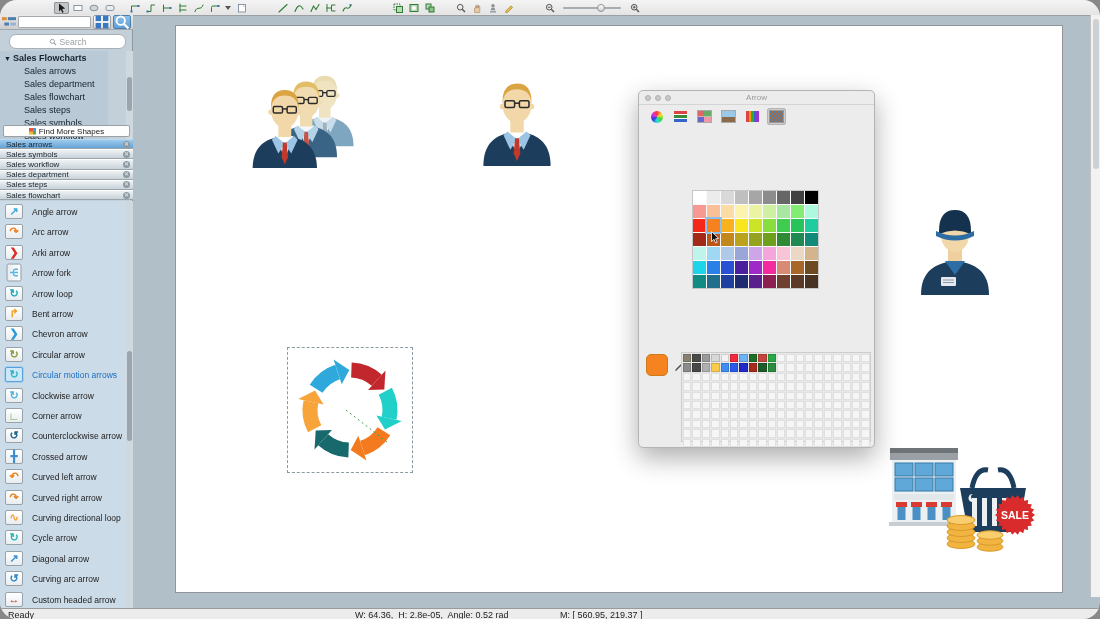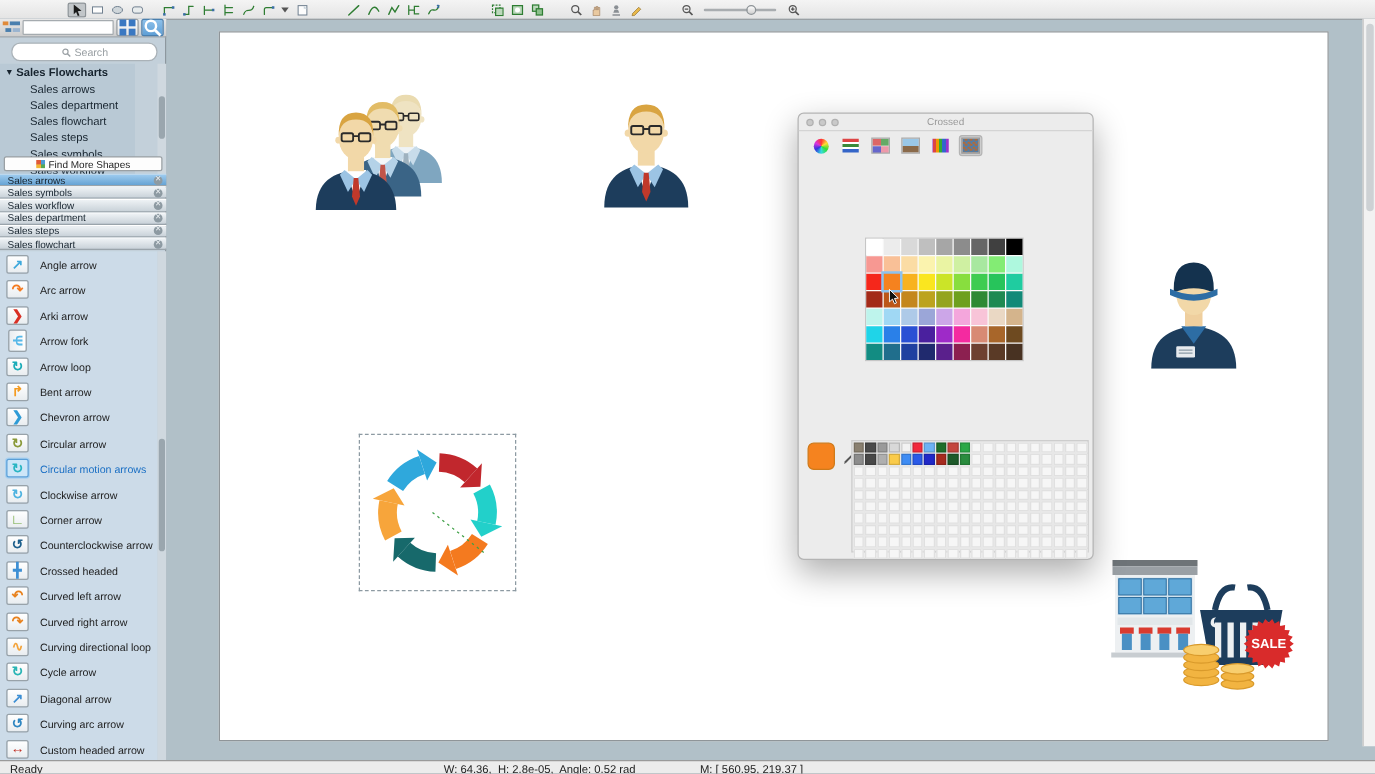--- a/index.html
+++ b/index.html
@@ -1,17 +1,17 @@
 <!DOCTYPE html>
 <html><head>
 <meta charset="utf-8">
 <style>
   html,body{margin:0;padding:0;background:#888;}
   #app{position:relative;width:1100px;height:619px;background:#b1c0c8;overflow:hidden;
-       font-family:"Liberation Sans",sans-serif;-webkit-font-smoothing:antialiased;}
+       font-family:"Liberation Sans",sans-serif;border-radius:17px;-webkit-font-smoothing:antialiased;}
   
   #toolbar{position:absolute;left:0;top:0;width:1100px;height:15px;
            background:linear-gradient(#f4f4f4,#e4e4e4);border-bottom:1px solid #9aa0a4;
            display:flex;align-items:center;}
   .tb-group{display:flex;align-items:center;gap:1px;}
   .tb-btn{width:15px;height:12px;display:flex;align-items:center;justify-content:center;border-radius:2px;}
   .tb-btn svg{width:10px;height:10px;}
   .tb-btn.sel{background:#c2c6c9;box-shadow:inset 0 0 0 1px #8d9397;}
   .tb-caret{width:0;height:0;border-left:3px solid transparent;border-right:3px solid transparent;border-top:4px solid #555;margin:0 2px;}
   .tb-slider{position:relative;width:62px;height:12px;margin:0 3px;}
@@ -402,21 +402,21 @@
         <div class="shape-row" style="top: 206px;">
           <div class="shape-ico" style="color: rgb(111, 168, 60);">∟</div>
           <div class="shape-label">Corner arrow</div>
         </div>
         <div class="shape-row" style="top: 226.4px;">
           <div class="shape-ico" style="color: rgb(28, 95, 140);">↺</div>
           <div class="shape-label">Counterclockwise arrow</div>
         </div>
         <div class="shape-row" style="top: 246.8px;">
           <div class="shape-ico" style="color: rgb(61, 143, 212);">╋</div>
-          <div class="shape-label">Crossed headed</div>
+          <div class="shape-label">Crossed arrow</div>
         </div>
         <div class="shape-row" style="top: 267.2px;">
           <div class="shape-ico" style="color: rgb(232, 130, 30);">↶</div>
           <div class="shape-label">Curved left arrow</div>
         </div>
         <div class="shape-row" style="top: 287.6px;">
           <div class="shape-ico" style="color: rgb(232, 130, 30);">↷</div>
           <div class="shape-label">Curved right arrow</div>
         </div>
         <div class="shape-row" style="top: 308px;">
@@ -604,21 +604,21 @@
         <polygon points="45.6,11.6 53.7,36.3 61.3,22.0" fill="#2FA8DC"></polygon>
         <line x1="58" y1="62" x2="99" y2="94" stroke="#3FA046" stroke-width="1" stroke-dasharray="2,3"></line>
       </svg>
   </div>
 
   <div id="colorswin">
     <div id="cw-title">
       <span class="tl"></span>
       <span class="tl"></span>
       <span class="tl"></span>
-      <span id="cw-title-text">Crossed</span>
+      <span id="cw-title-text">Arrow</span>
     </div>
     <div id="cw-toolbar">
         <div class="cwi-btn">
           <div class="cwi-wheel"></div>
         </div>
         <div class="cwi-btn">
           <div class="cwi cwi-sliders"></div>
         </div>
         <div class="cwi-btn">
           <div class="cwi cwi-palette"></div>

